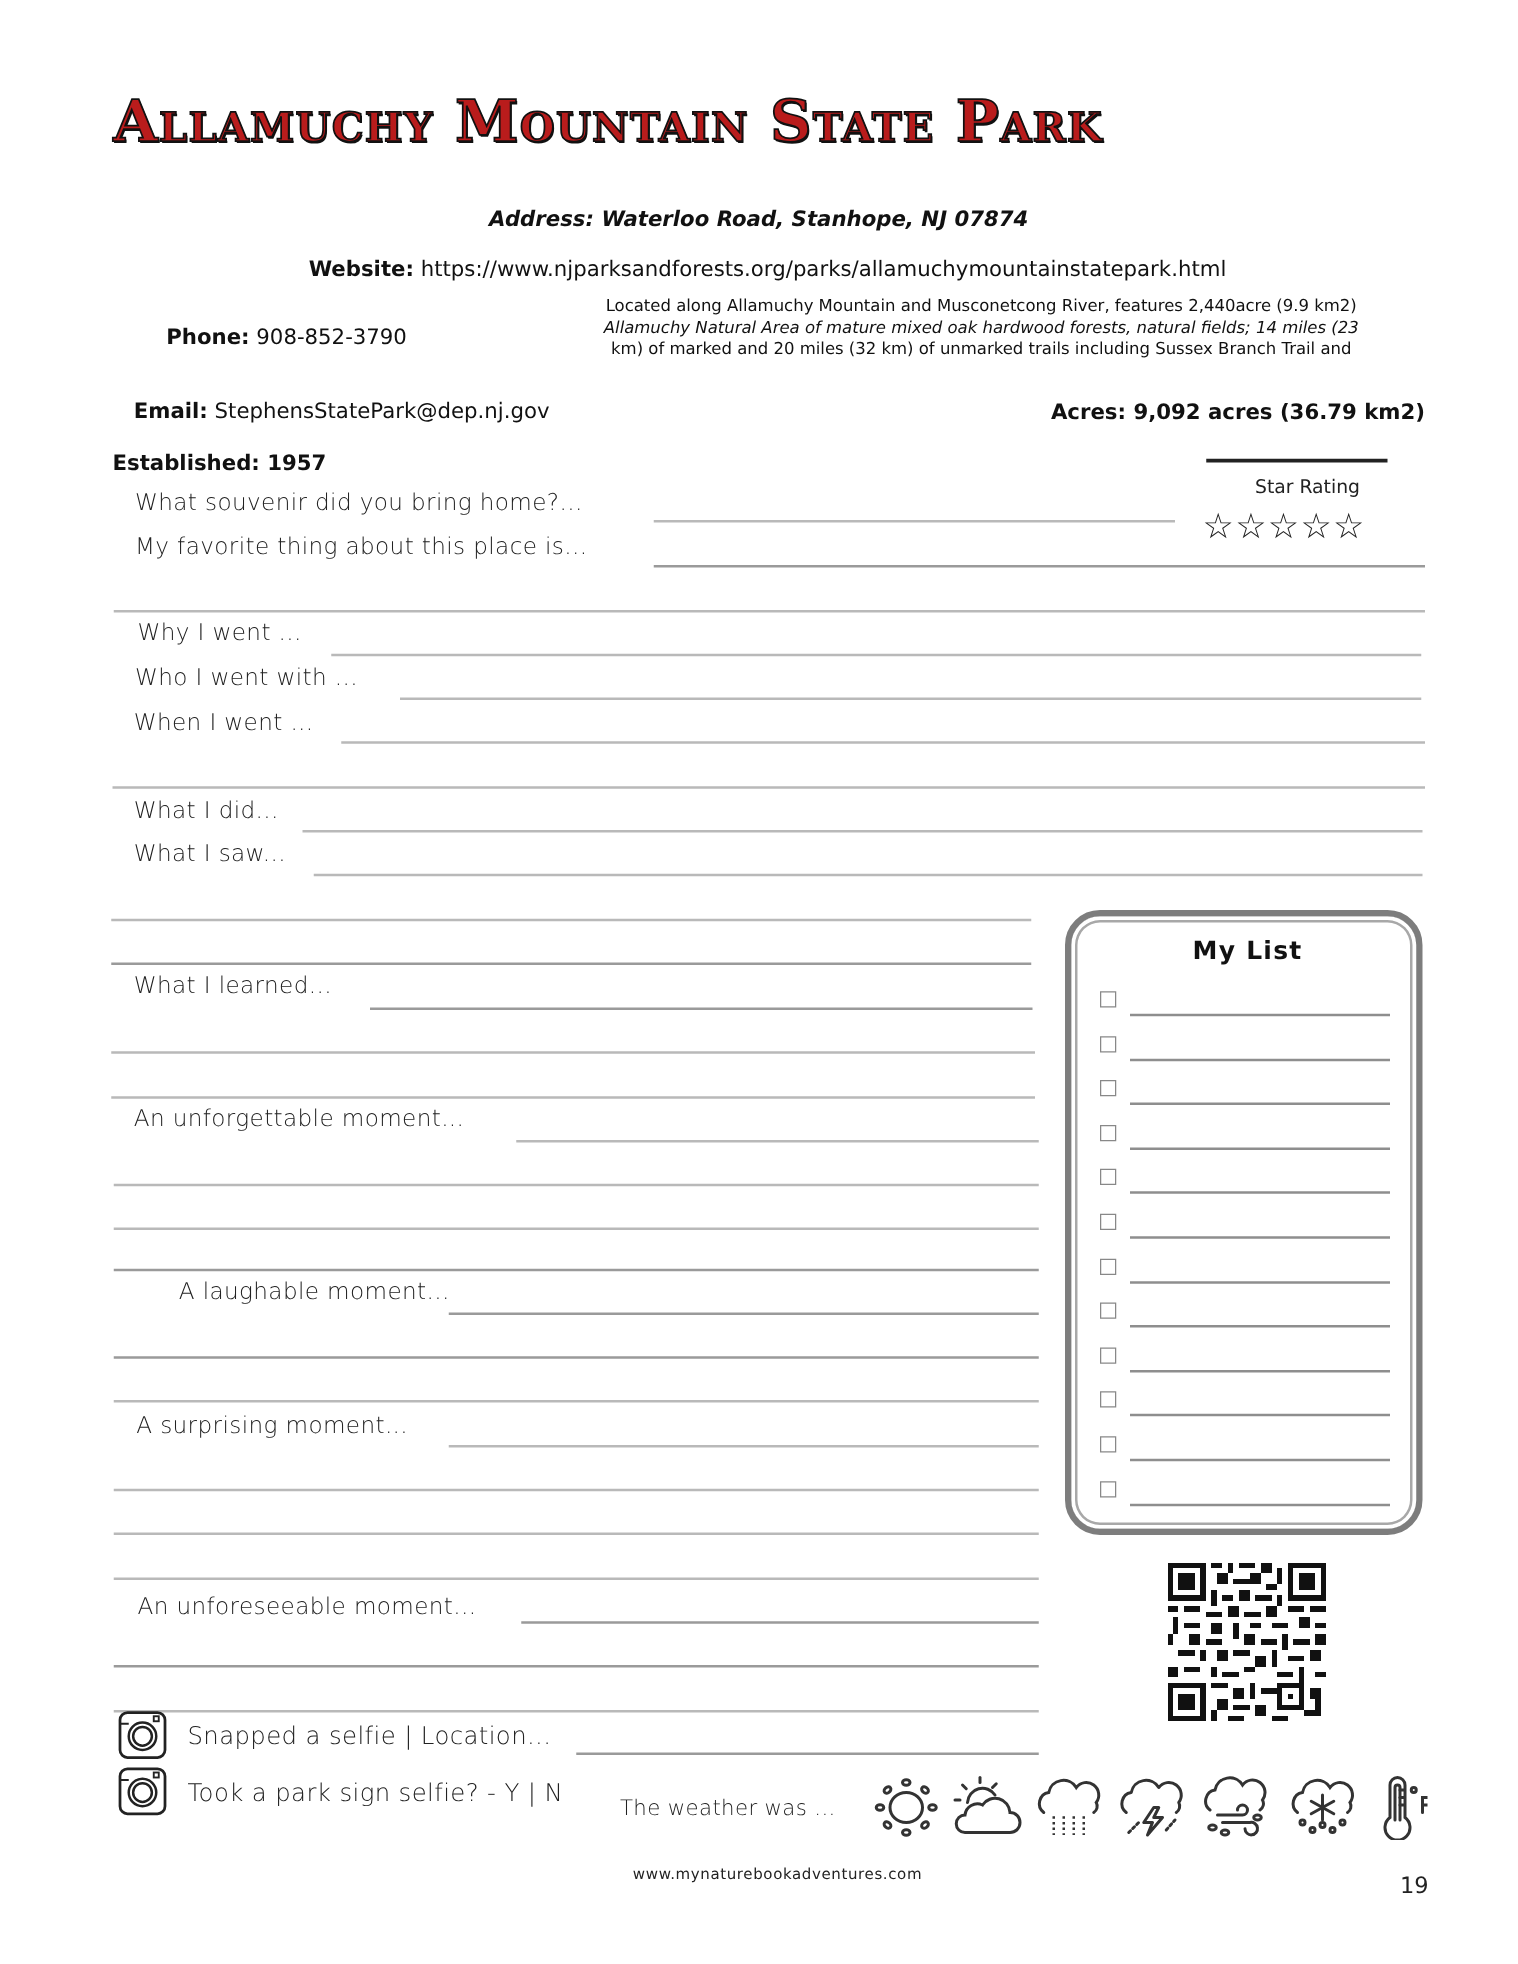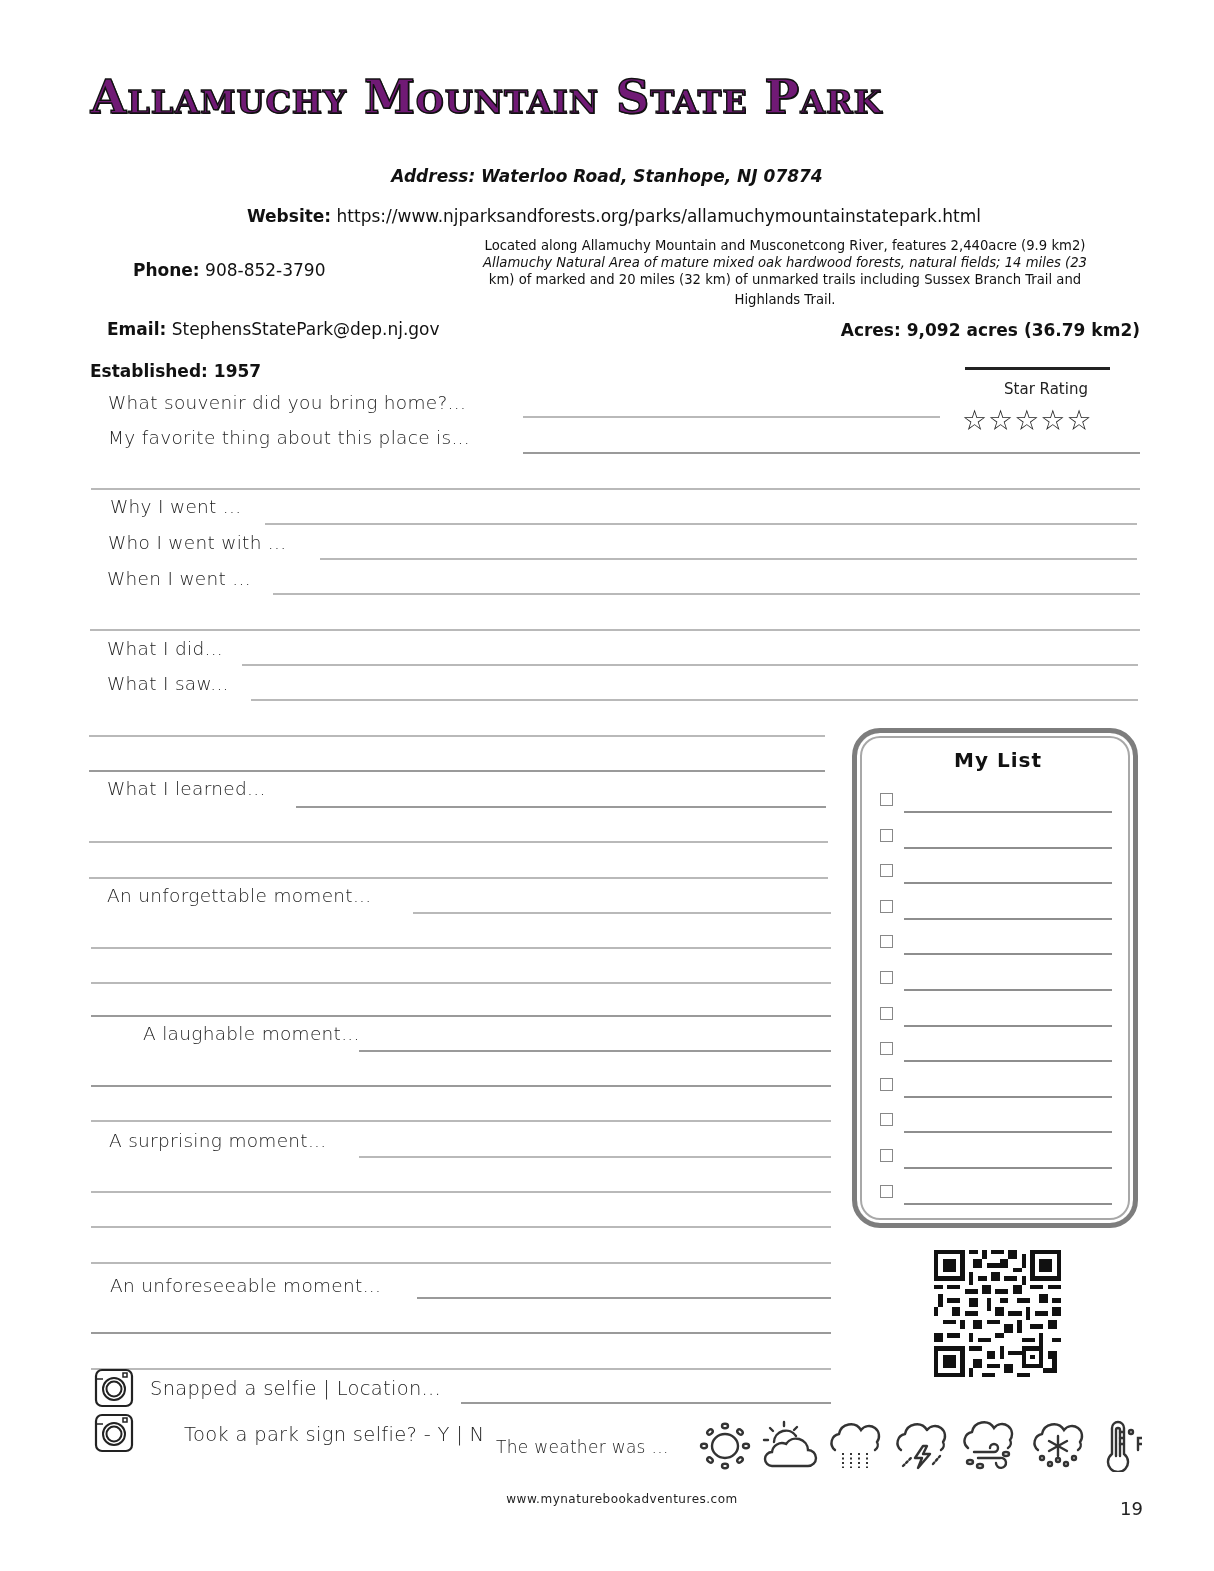--- a/index.html
+++ b/index.html
@@ -1,18 +1,18 @@
 <!DOCTYPE html>
 <html><head>
 <meta charset="utf-8">
 <style>
   html, body { margin: 0; padding: 0; background: #ffffff; }
   body { width: 1214px; height: 1571px; position: relative; overflow: hidden; font-family: "DejaVu Sans", sans-serif; color: #111; }
   .abs { position: absolute; }
-  .title { left: 0; width: 973px; top: 70px; text-align: center; font-family: "DejaVu Serif", serif; font-size: 46px; letter-spacing: 1px; color: #701a75; -webkit-text-stroke: 1.4px #111; text-shadow: 1px 1px 0 #111; font-variant: small-caps; font-weight: bold; }
+  .title { left: 0; width: 973px; top: 70px; text-align: center; font-family: "DejaVu Serif", serif; font-size: 46px; letter-spacing: 1px; color: #b91c1c; -webkit-text-stroke: 1.4px #111; text-shadow: 1px 1px 0 #111; font-variant: small-caps; font-weight: bold; }
   .address { left: 0; width: 1214px; top: 166px; text-align: center; font-family: "DejaVu Sans", sans-serif; font-size: 17px; font-weight: bold; font-style: italic; }
   .info { font-family: "DejaVu Sans", sans-serif; font-size: 17px; text-align: right; }
   .info b { font-weight: bold; }
   .desc { left: 430px; width: 710px; top: 236px; text-align: center; font-size: 13.2px; line-height: 20px; }
   .lbl { font-family: "DejaVu Sans", sans-serif; font-size: 18.5px; font-weight: 300; color: #222; letter-spacing: 0.3px; }
   .line { position: absolute; height: 0; border-top: 2px solid #b9b9b9; }
   .line.dark { border-top-color: #9a9a9a; }
   .star-rule { left: 965px; width: 145px; top: 367px; border-top: 3px solid #222; }
   .stars { left: 962px; top: 404px; font-size: 28px; letter-spacing: 1px; color: #222; }
   .mylist { left: 852px; top: 728px; width: 286px; height: 500px; border: 5px solid #7d7d7d; border-radius: 28px; box-shadow: inset 0 0 0 3px #fff, inset 0 0 0 5px #a8a8a8; box-sizing: border-box; }
@@ -37,21 +37,20 @@
 
 <div class="abs info" style="left:133px;top:260px;">
   <b>Phone:</b>
   <span>908-852-3790</span>
 </div>
 
 <div class="abs desc">
   <div>Located along Allamuchy Mountain and Musconetcong River, features 2,440acre (9.9 km2)</div>
   <div style="margin-top:-3px;font-style:italic;">Allamuchy Natural Area of mature mixed oak hardwood forests, natural fields; 14 miles (23</div>
   <div style="margin-top:-3px;">km) of marked and 20 miles (32 km) of unmarked trails including Sussex Branch Trail and</div>
-  <div>Highlands Trail.</div>
 </div>
 
 <div class="abs info" style="left:107px;top:319px;">
   <b>Email:</b>
   <span>StephensStatePark@dep.nj.gov</span>
 </div>
 
 <div class="abs info" style="right:74px;top:320px;font-weight:bold;">
   <span>Acres:</span>
   <span>9,092 acres (36.79 km2)</span>
@@ -240,21 +239,21 @@
 <div class="abs lbl" style="left:150px;top:1377px;font-size:19.5px;">Snapped a selfie | Location...</div>
 <div class="line dark" style="left:461px;width:370px;top:1402px;"></div>
 
 <svg class="abs" style="left:94px;top:1413px;" width="40" height="40" viewBox="0 0 40 40">
   <rect x="2" y="2" width="36" height="36" rx="6" fill="none" stroke="#222" stroke-width="2.2"></rect>
   <circle cx="20" cy="21" r="11" fill="none" stroke="#222" stroke-width="2"></circle>
   <circle cx="20" cy="21" r="7.5" fill="none" stroke="#222" stroke-width="2"></circle>
   <rect x="29" y="5" width="4" height="4" fill="none" stroke="#222" stroke-width="1.5"></rect>
   <line x1="2" y1="11" x2="9" y2="11" stroke="#222" stroke-width="1.5"></line>
 </svg>
-<div class="abs lbl" style="left:150px;top:1423px;font-size:19.5px;margin-left:34px;">Took a park sign selfie? - Y | N</div>
+<div class="abs lbl" style="left:150px;top:1423px;font-size:19.5px;">Took a park sign selfie? - Y | N</div>
 
 <div class="abs lbl" style="left:496px;top:1437px;font-size:17px;">The weather was ...</div>
 
 <svg class="abs weather" style="left:697px;" width="56" height="52" viewBox="0 0 56 52">
   <g fill="none" stroke="#333" stroke-width="2.4">
     <ellipse cx="28" cy="26" rx="13" ry="12"></ellipse>
     <ellipse cx="28" cy="6" rx="3" ry="2.2"></ellipse>
       <ellipse cx="28" cy="46" rx="3" ry="2.2"></ellipse>
     <ellipse cx="7" cy="26" rx="3" ry="2.2"></ellipse>
       <ellipse cx="49" cy="26" rx="3" ry="2.2"></ellipse>

